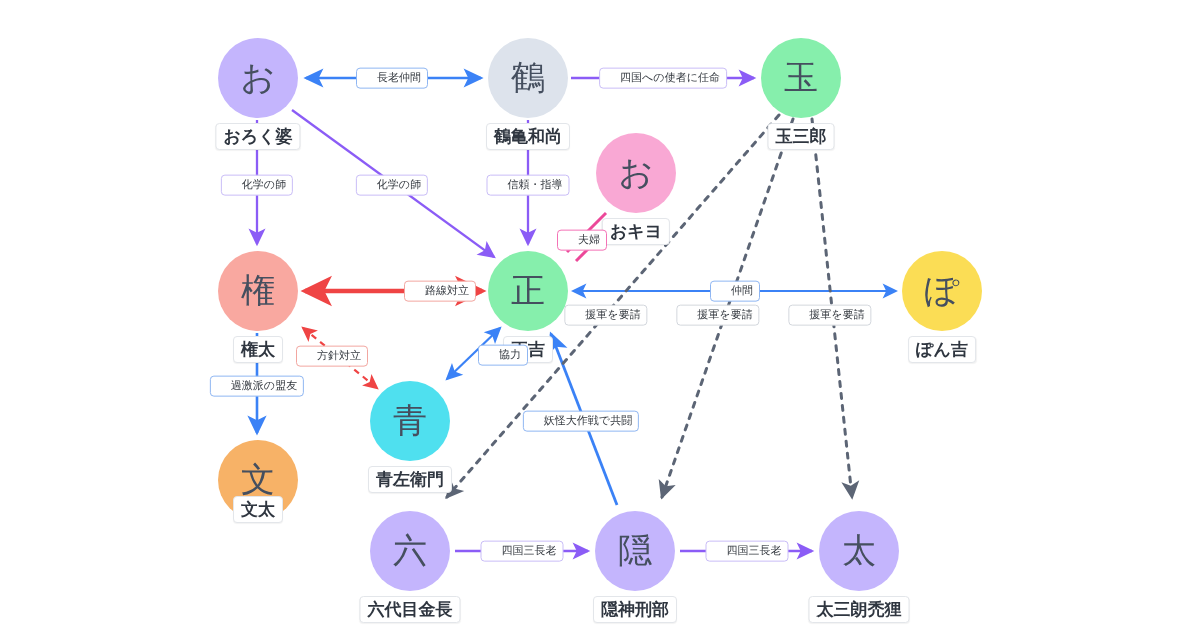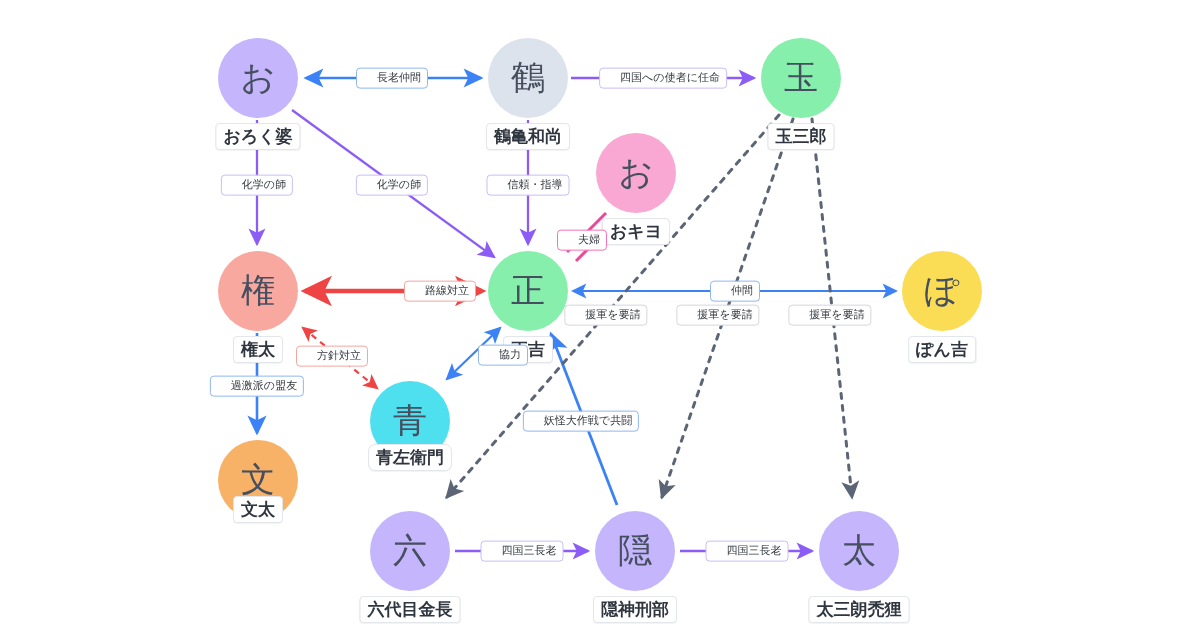--- a/index.html
+++ b/index.html
@@ -181,21 +181,21 @@
   <div class="nodelabel" style="left:528px;top:336px;">正吉</div>
 
   <div class="node" style="left:902px;top:251px;width:80px;height:80px;background:#fbdd55;">
     <span class="glyph">ぽ</span>
   </div>
   <div class="nodelabel" style="left:942px;top:336px;">ぽん吉</div>
 
   <div class="node" style="left:370px;top:381px;width:80px;height:80px;background:#4fe0ef;">
     <span class="glyph">青</span>
   </div>
-  <div class="nodelabel" style="left:410px;top:444px;border-radius:7px;">青左衛門</div>
+  <div class="nodelabel" style="left:410px;top:466px;">青左衛門</div>
 
   <div class="node" style="left:218px;top:440px;width:80px;height:80px;background:#f7b267;">
     <span class="glyph">文</span>
   </div>
   <div class="nodelabel" style="left:258px;top:496px;">文太</div>
 
   <div class="node" style="left:370px;top:511px;width:80px;height:80px;background:#c4b5fd;">
     <span class="glyph">六</span>
   </div>
   <div class="nodelabel" style="left:410px;top:596px;">六代目金長</div>

